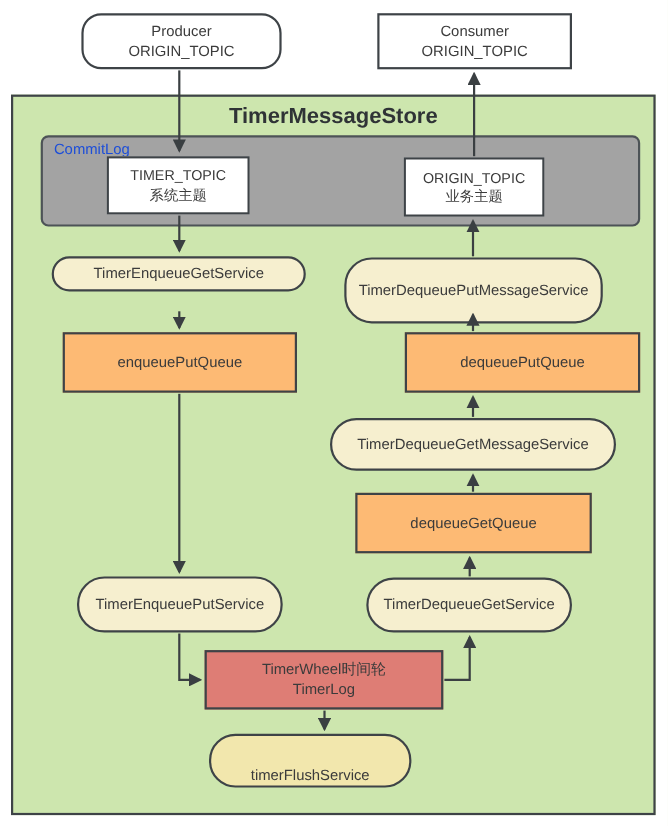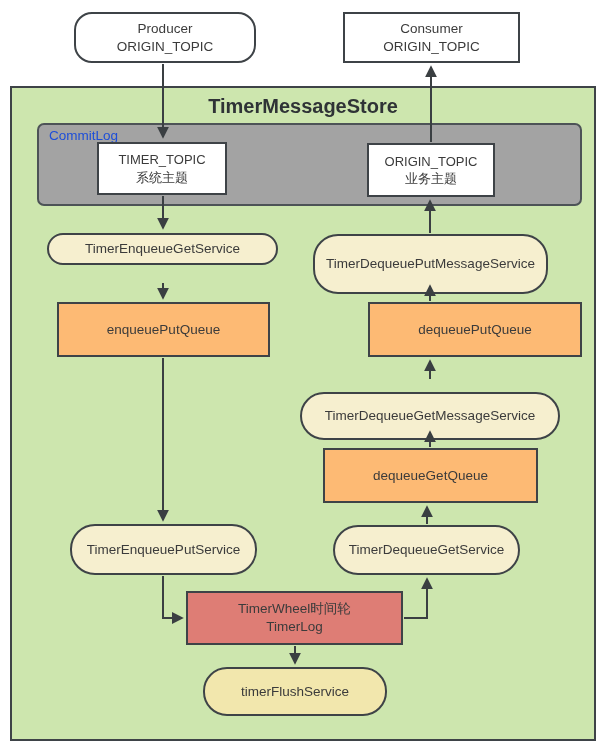--- a/index.html
+++ b/index.html
@@ -61,35 +61,35 @@
   <div class="box service" style="left:70px;top:524px;width:187px;height:51px;">
     <span>TimerEnqueuePutService</span>
   </div>
 
   <div class="box service" style="left:313px;top:234px;width:235px;height:60px;">
     <span>TimerDequeuePutMessageService</span>
   </div>
   <div class="box queue" style="left:324px;top:302px;width:214px;height:55px;margin-left:44px;">
     <span>dequeuePutQueue</span>
   </div>
-  <div class="box service" style="left:300px;top:392px;width:260px;height:48px;">
+  <div class="box service" style="left:300px;top:380px;width:260px;height:48px;">
     <span>TimerDequeueGetMessageService</span>
   </div>
   <div class="box queue" style="left:323px;top:448px;width:215px;height:55px;">
     <span>dequeueGetQueue</span>
   </div>
   <div class="box service" style="left:333px;top:525px;width:187px;height:50px;">
     <span>TimerDequeueGetService</span>
   </div>
 
   <div class="box red-box" style="left:186px;top:591px;width:217px;height:54px;">
     <span>TimerWheel时间轮</span>
     <span>TimerLog</span>
   </div>
-  <div class="box flush" style="left:203px;top:667px;width:184px;height:49px;">
+  <div class="box flush" style="left:190px;top:667px;width:184px;height:49px;justify-content:flex-end;">
     <span>timerFlushService</span>
   </div>
 
   <svg class="arrow-layer" viewBox="0 0 607 751">
     <defs>
       <marker id="ah" viewBox="0 0 10 10" refX="8.5" refY="5" markerWidth="12" markerHeight="12" orient="auto" markerUnits="userSpaceOnUse">
         <path d="M0,0 L10,5 L0,10 Z" fill="#3a3f42"></path>
       </marker>
     </defs>
     <line x1="163" y1="64" x2="163" y2="137" marker-end="url(#ah)"></line>

